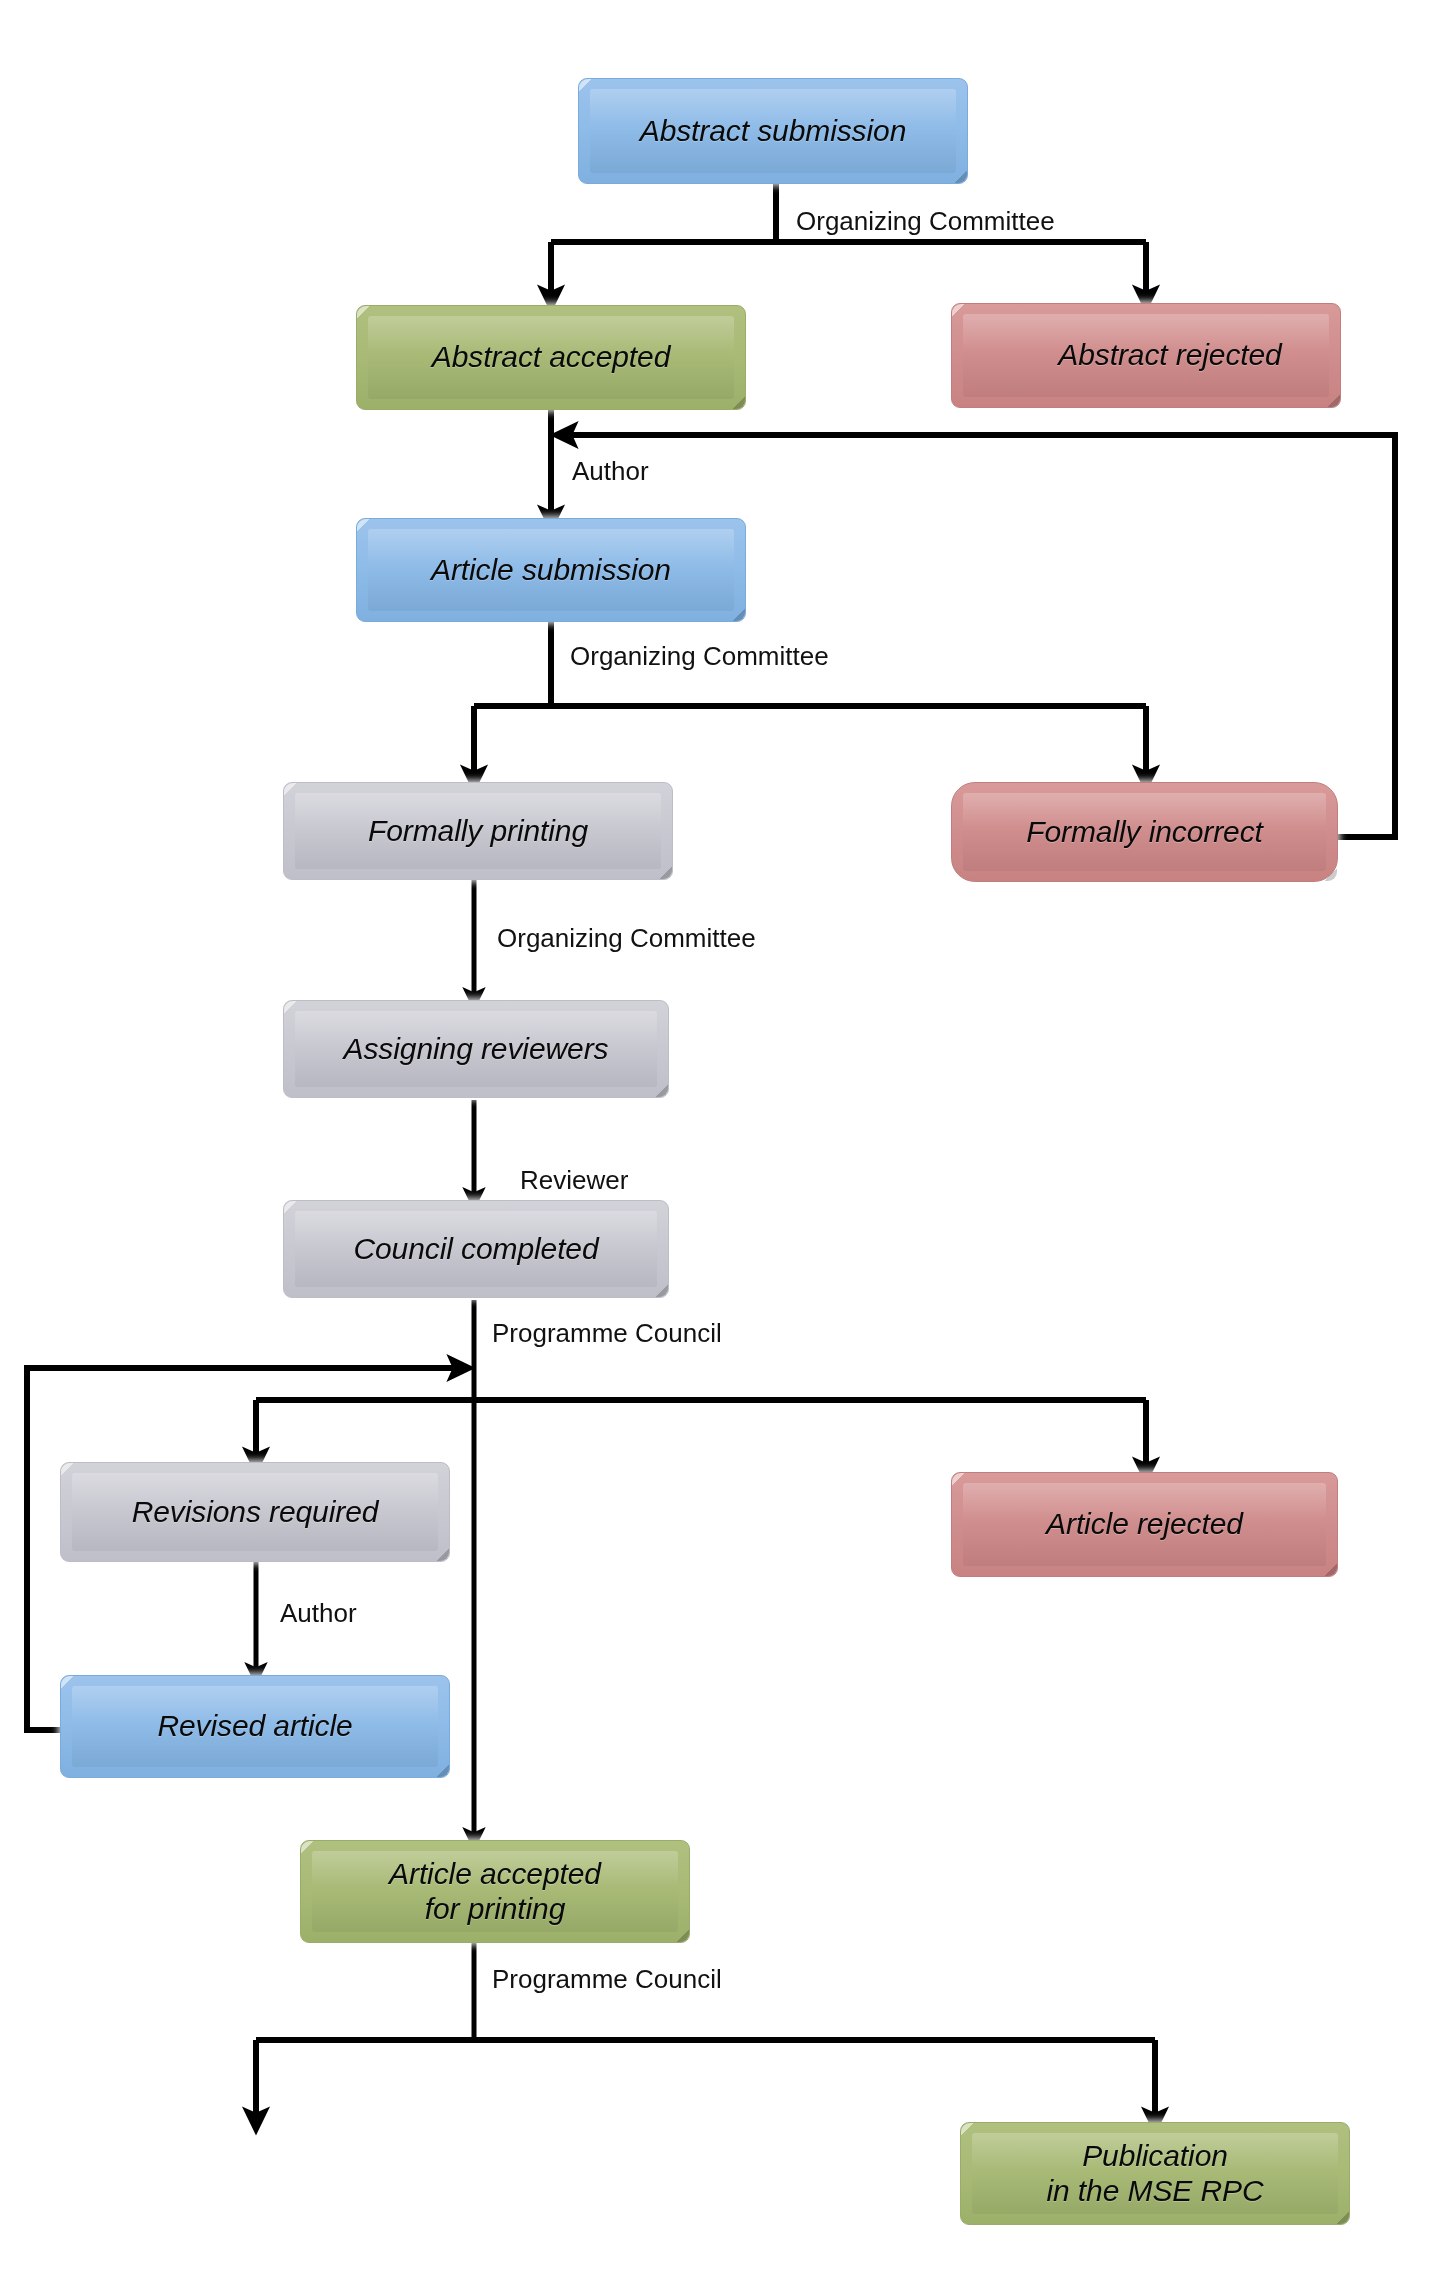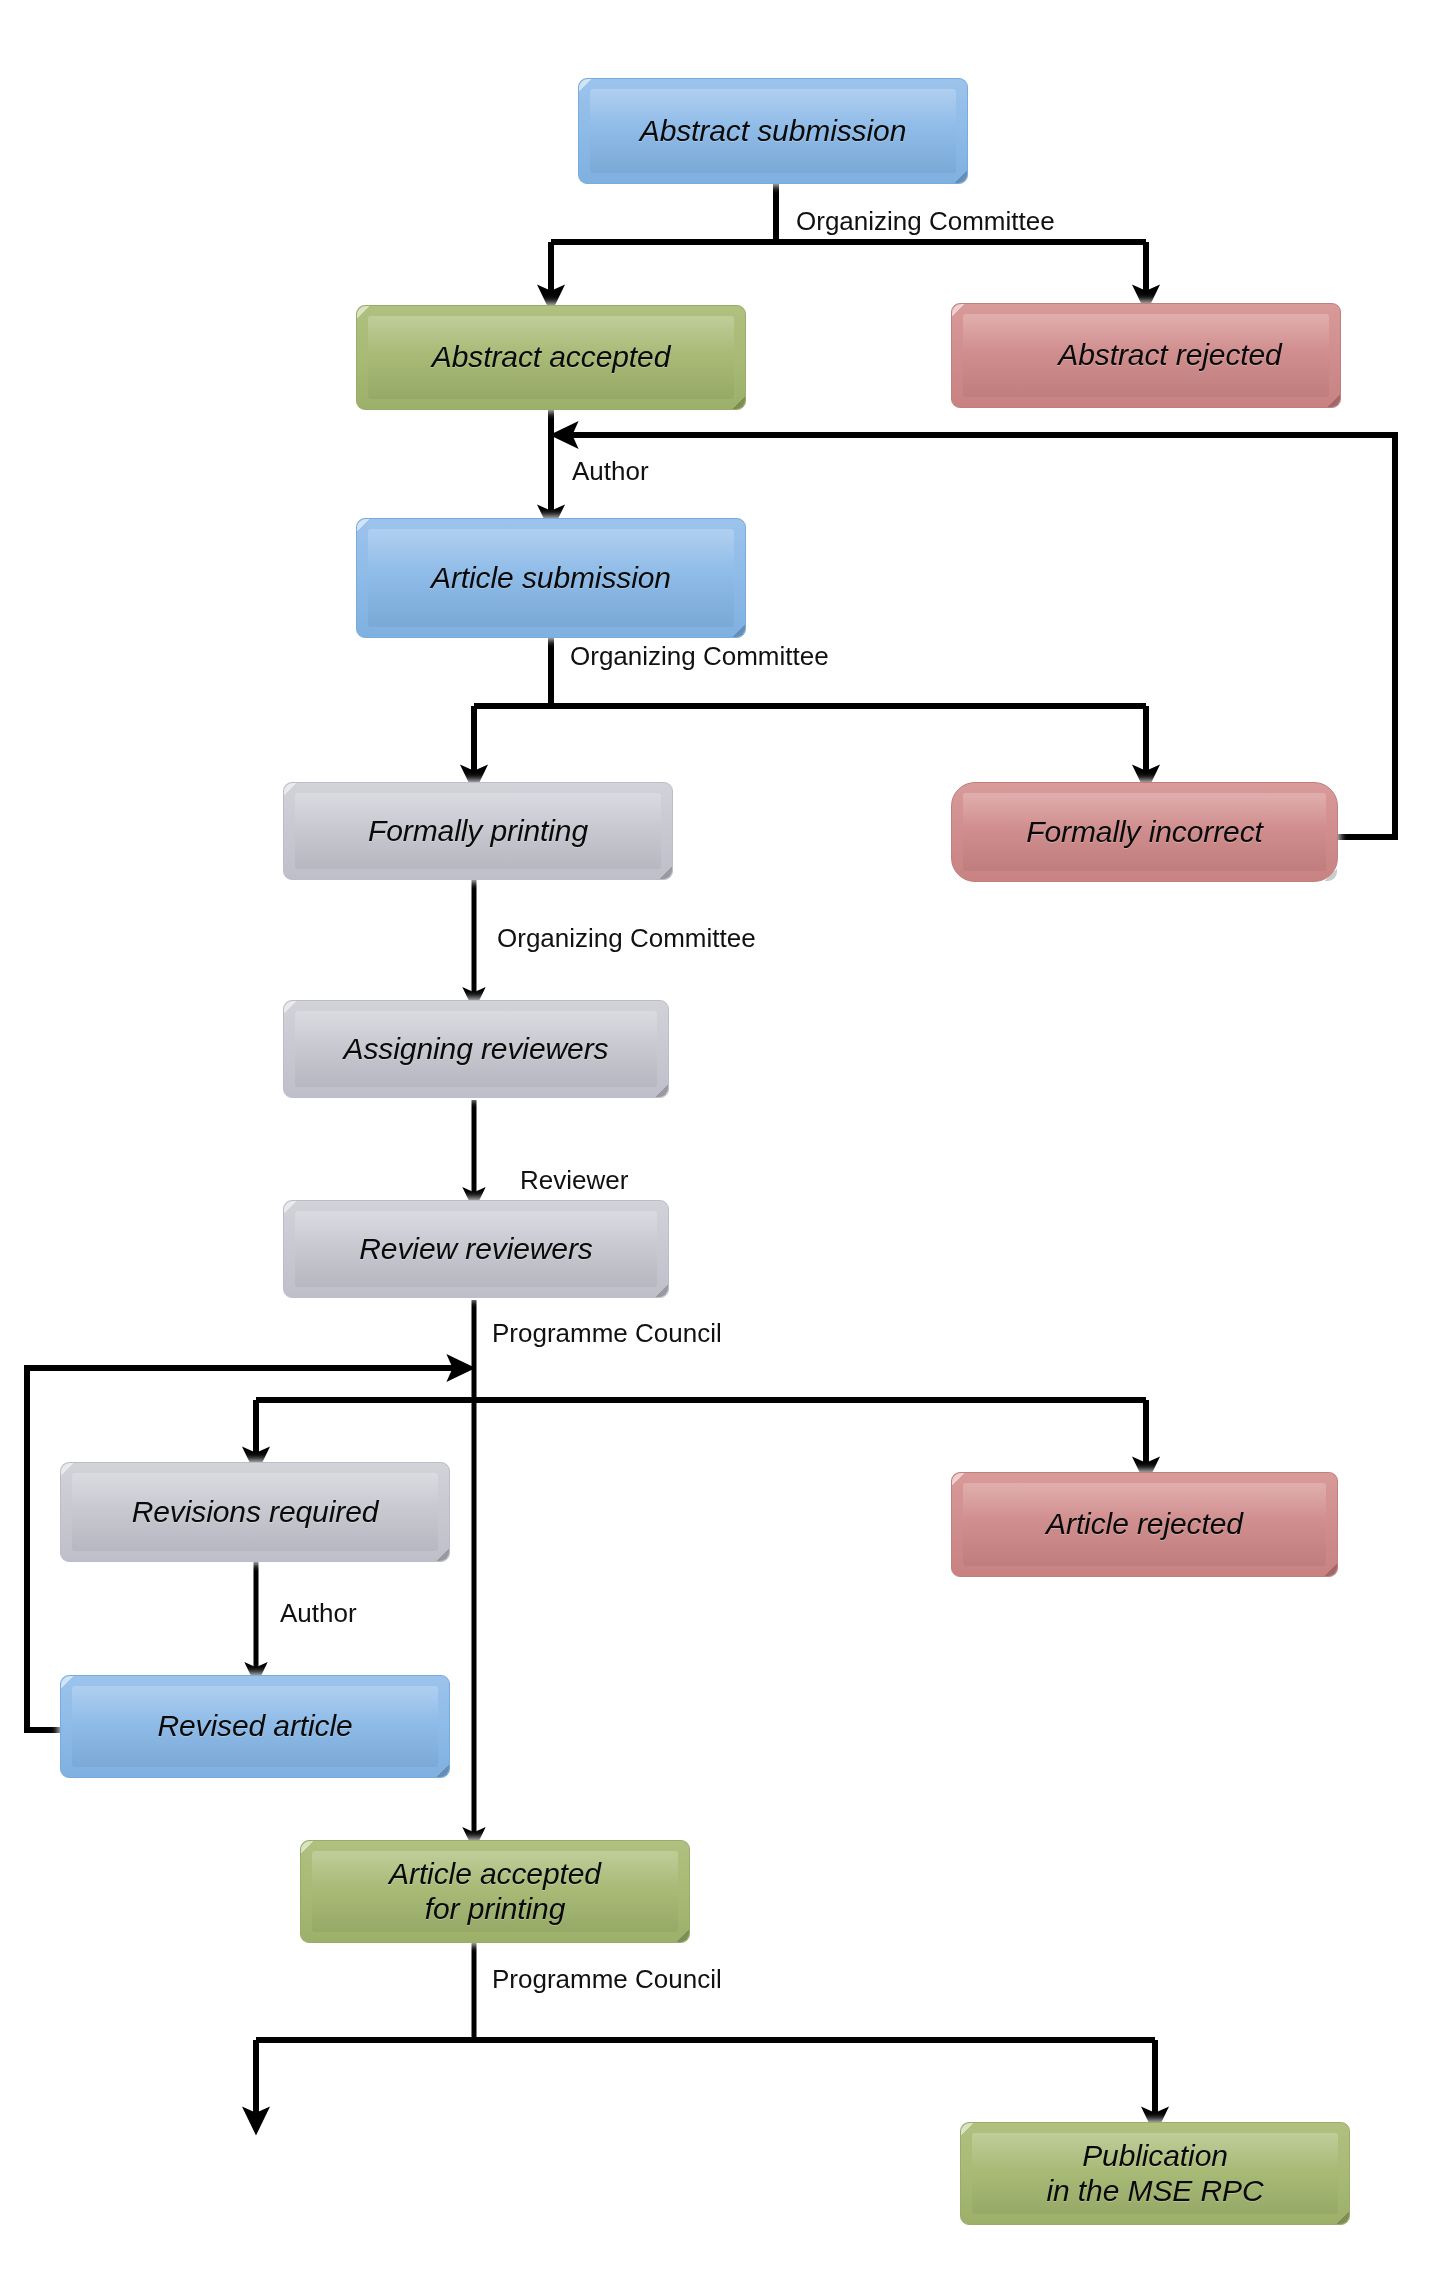--- a/index.html
+++ b/index.html
@@ -159,38 +159,38 @@
   </div>
 
   <div class="node green" style="left:356px; top:305px; width:390px; height:105px;">
     <span class="node-label">Abstract accepted</span>
   </div>
 
   <div class="node red" style="left:951px; top:303px; width:390px; height:105px;padding-left:48px;">
     <span class="node-label">Abstract rejected</span>
   </div>
 
-  <div class="node blue" style="left:356px; top:518px; width:390px; height:120px;">
+  <div class="node blue" style="left:356px; top:518px; width:390px; height:104px;">
     <span class="node-label">Article submission</span>
   </div>
 
   <div class="node gray" style="left:283px; top:782px; width:390px; height:98px;">
     <span class="node-label">Formally printing</span>
   </div>
 
   <div class="node red" style="left:951px; top:782px; width:387px; height:100px;border-radius:24px;">
     <span class="node-label">Formally incorrect</span>
   </div>
 
   <div class="node gray" style="left:283px; top:1000px; width:386px; height:98px;">
     <span class="node-label">Assigning reviewers</span>
   </div>
 
   <div class="node gray" style="left:283px; top:1200px; width:386px; height:98px;">
-    <span class="node-label">Review reviewers</span>
+    <span class="node-label">Council completed</span>
   </div>
 
   <div class="node gray" style="left:60px; top:1462px; width:390px; height:100px;">
     <span class="node-label">Revisions required</span>
   </div>
 
   <div class="node red" style="left:951px; top:1472px; width:387px; height:105px;">
     <span class="node-label">Article rejected</span>
   </div>
 

